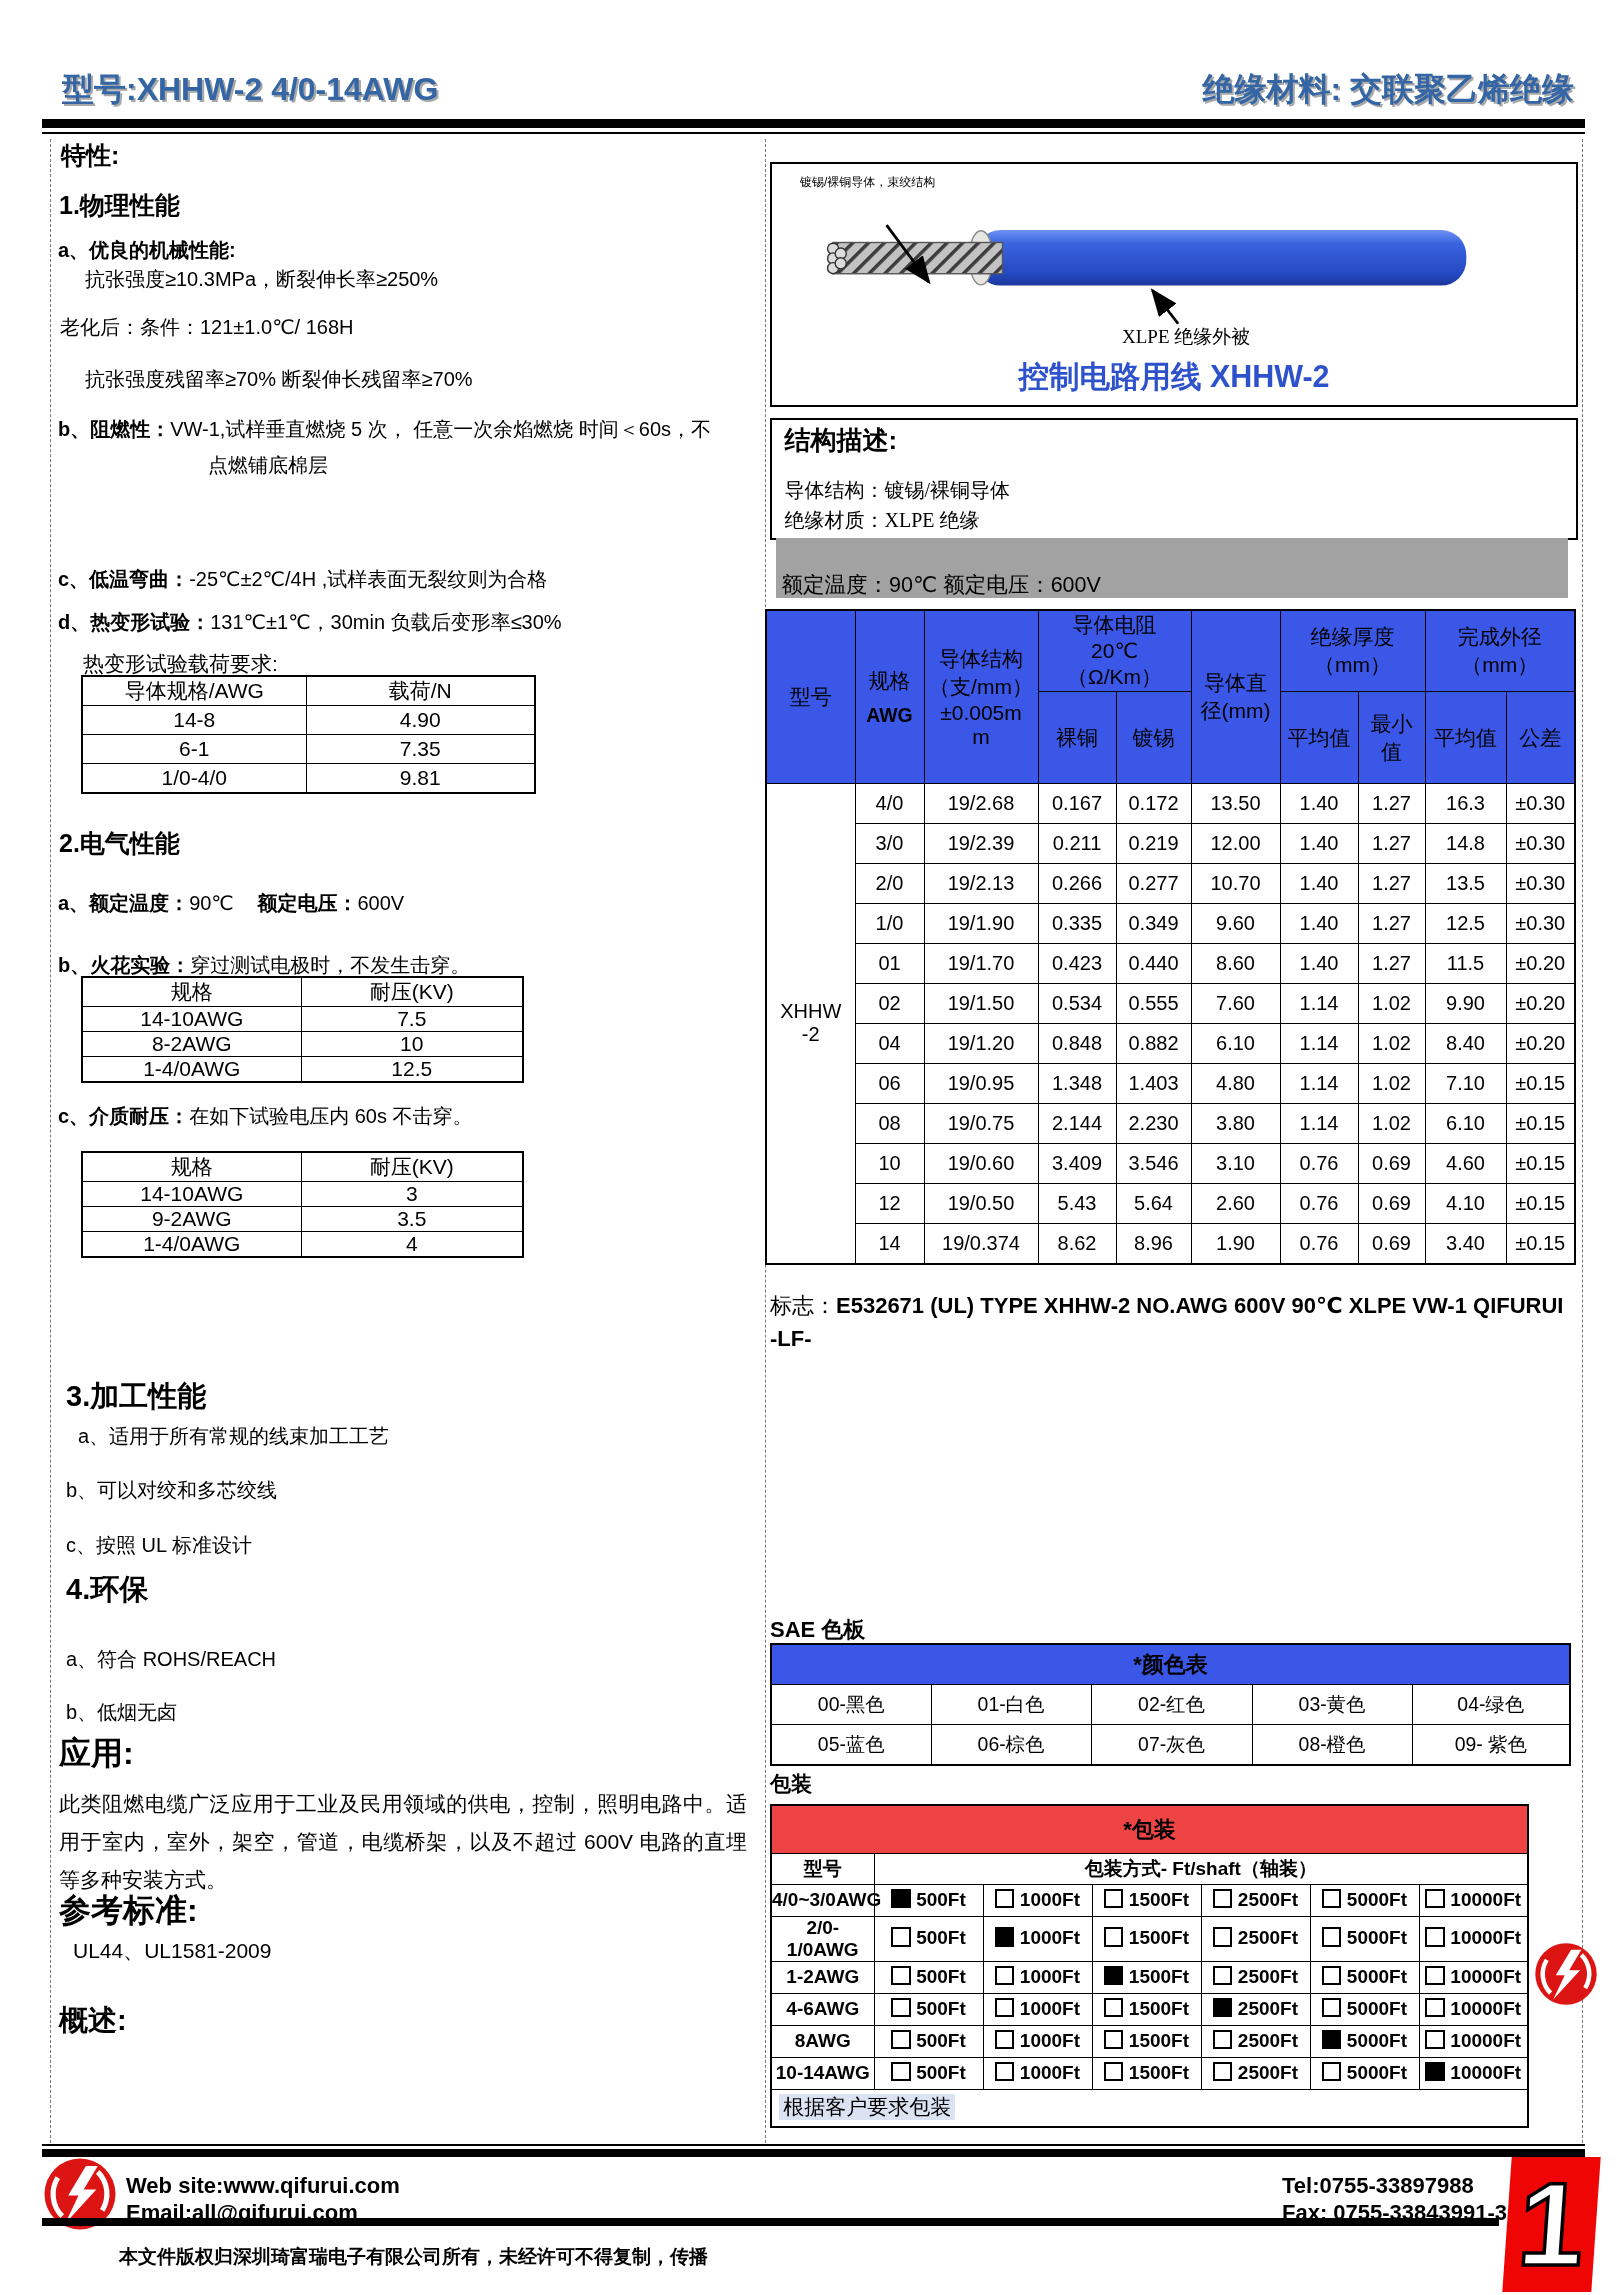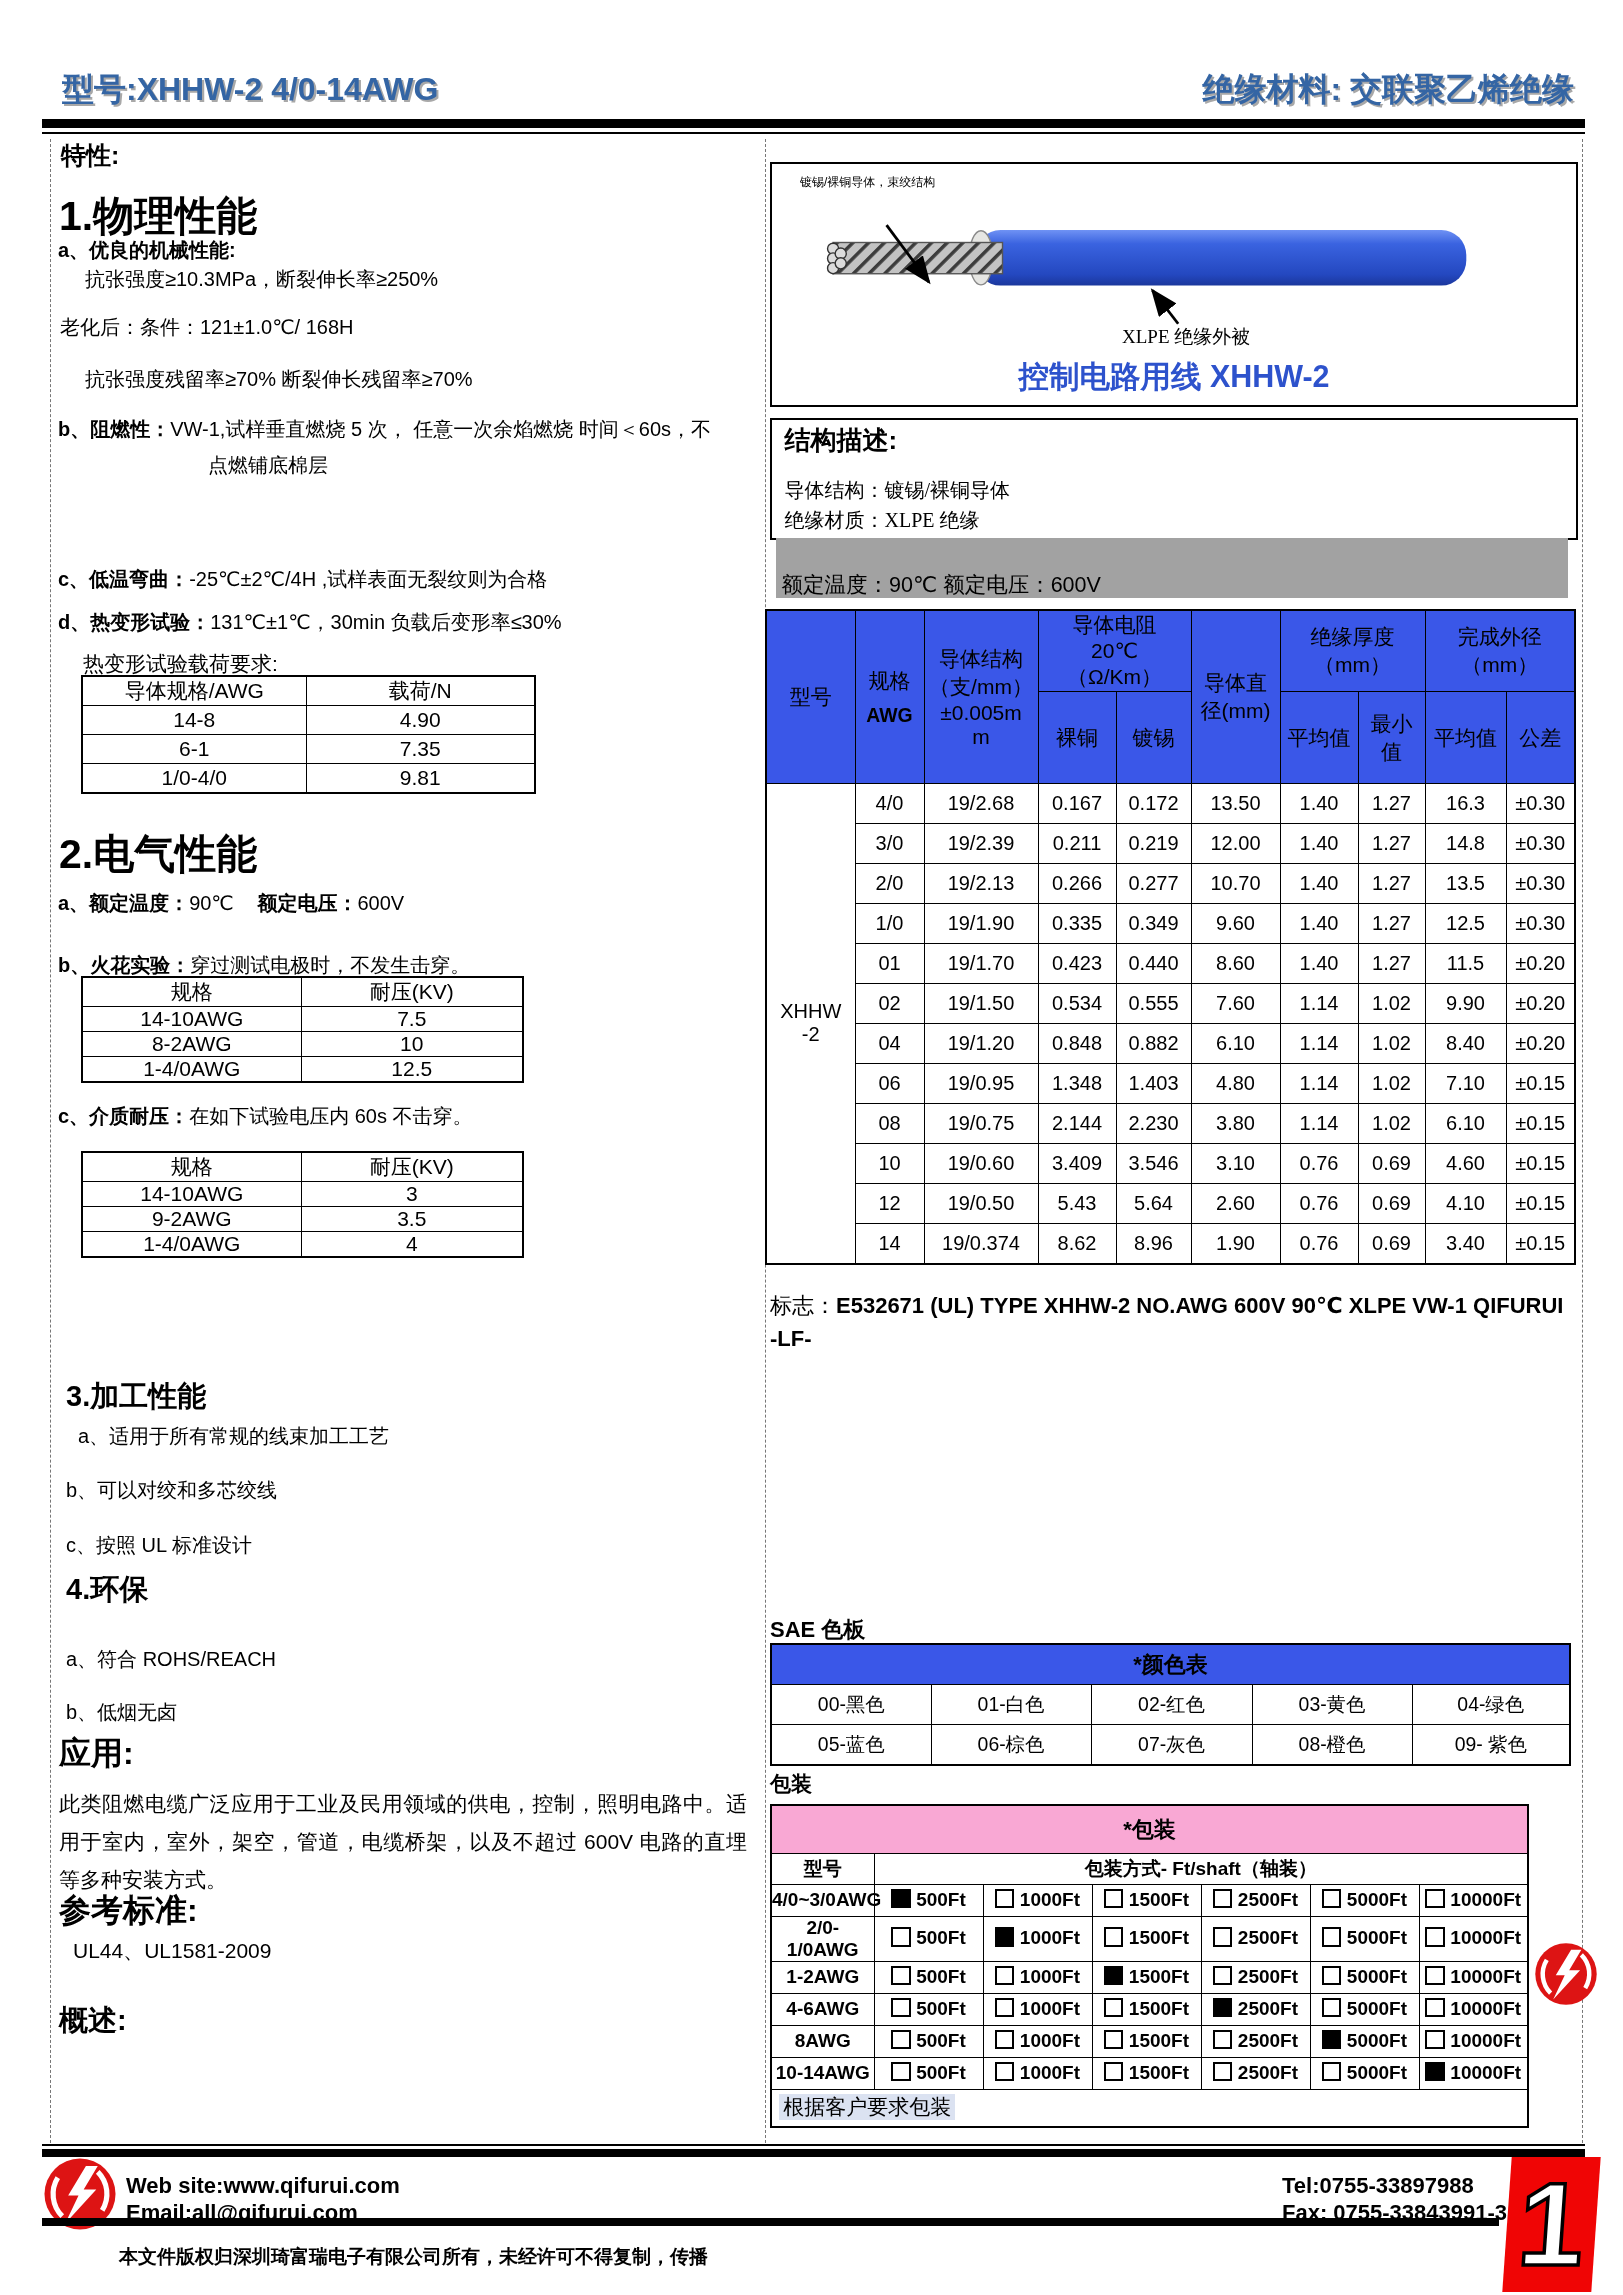--- a/index.html
+++ b/index.html
@@ -7,21 +7,21 @@
         font-family:"Liberation Sans","DejaVu Sans",sans-serif;color:#000;}
   .abs{position:absolute;}
   .b{font-weight:bold;}
   
   .doc-title{font-size:32px;font-weight:bold;color:#3465a4;text-shadow:2.1px 2.1px 0 #a8a8a8;white-space:nowrap;}
   .rule{background:#000;}
   
   .vdash{border-left:1.4px dashed #777;width:0;}
   
   .t29{font-size:20px;} .t30{font-size:21px;} .t31{font-size:21.5px;}
-  .h-big{font-size:41px;font-weight:bold;}
+  .h-big{font-size:25px;font-weight:bold;}
   .h-mid{font-size:25px;font-weight:bold;}
   .h-sec{font-size:32px;font-weight:bold;}
   
   table.sm{border-collapse:collapse;table-layout:fixed;}
   table.sm td{border:1.4px solid #000;text-align:center;font-size:21px;padding:0;}
   table.sm{border:2.1px solid #000;}
   table.load tr{height:29px;} table.kv tr{height:25px;}
   
   .frame{border:2.1px solid #000;background:#fff;}
   .graybox{background:#a2a2a2;}
@@ -32,21 +32,21 @@
   table.spec tr.hr1{height:80px;} table.spec tr.hr2{height:92px;}
   table.spec tbody tr{height:40px;}
   .awg-b{font-weight:bold;font-size:19.4px;display:block;margin-top:9.7px;}
   
   table.ct{border-collapse:collapse;table-layout:fixed;border:2.1px solid #000;}
   table.ct td{border:1.4px solid #000;text-align:center;font-size:19.4px;padding:0;}
   table.ct td.blueh{background:#3a57e8;font-size:22px;font-weight:bold;height:39px;}
   table.ct tbody tr{height:40px;}
   table.pk{border-collapse:collapse;table-layout:fixed;border:2.1px solid #000;}
   table.pk td{border:1.4px solid #000;text-align:center;font-size:19px;font-weight:bold;padding:0;}
-  table.pk td.blueh{background:#f9a8d4;font-size:22px;height:47px;}
+  table.pk td.blueh{background:#ef4444;font-size:22px;height:47px;}
   table.pk tr.sub{height:30.5px;} table.pk tr.row{height:32px;} table.pk tr.noter{height:38px;}
   table.pk td.notec{text-align:left;font-weight:normal;font-size:21px;padding-left:7px;}
   .note-hl{background:#dbe2f1;padding:1.4px 4.2px;}
   .cbx{display:inline-block;width:15.3px;height:15.3px;border:2.1px solid #000;vertical-align:-2.1px;margin-right:5.6px;background:#fff;}
   .cbx.f{background:#000;}
   
   .blue-title{font-size:30.5px;font-weight:bold;color:#2d52cc;text-align:center;}
   
   .ftxt{font-size:22px;font-weight:bold;white-space:nowrap;}
   .pagebox{background:#f00505;color:#fff;font-size:118px;font-weight:bold;text-align:center;

